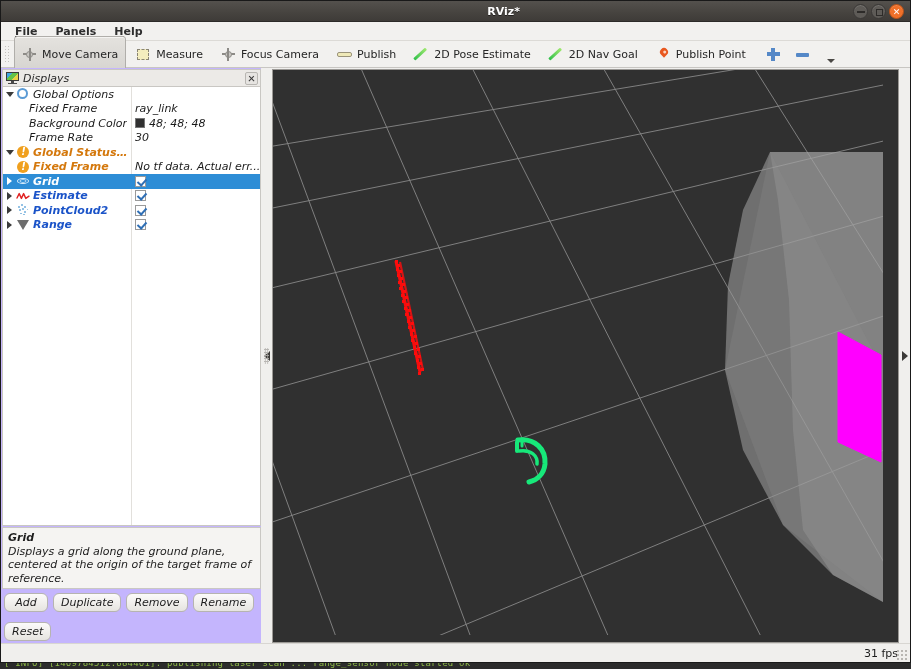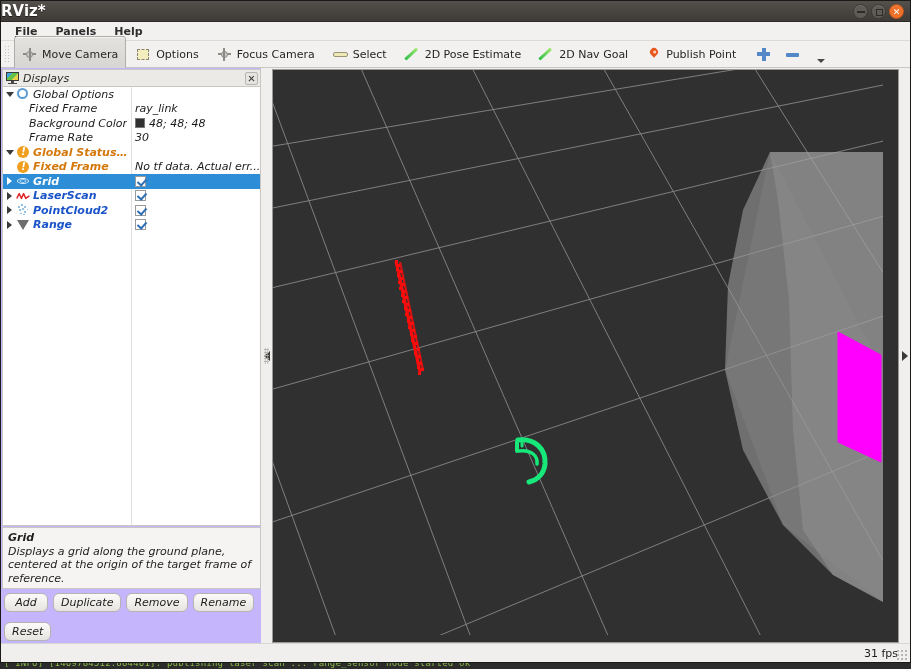--- a/index.html
+++ b/index.html
@@ -32,21 +32,21 @@
   }
 
   
   #titlebar {
     height: 21px; flex: 0 0 21px; position: relative;
     background: linear-gradient(to bottom, #54514d 0%, #46433f 60%, #3e3b38 100%);
     border-bottom: 1px solid #2c2a28;
   }
   #title-text {
     position: absolute; left: 0; right: 0; top: 0; line-height: 21px;
-    text-align: left; color: #ffffff; font-size: 15px; font-weight: bold;
+    text-align: right; color: #ffffff; font-size: 11px; font-weight: bold;
     text-shadow: 0 1px 0 #22201e;
     padding-right: 390px;
   }
   #win-controls {
     position: absolute; right: 6px; top: 3px; display: flex; gap: 3px;
   }
   .win-btn {
     width: 15px; height: 15px; border-radius: 50%;
     background: #5e5b57; border: 1px solid #3a3836;
     position: relative; cursor: pointer;
@@ -319,35 +319,35 @@
       <span class="tb-ico ico-movecam">
           <i class="dot"></i>
         </span>
       <span>Move Camera</span>
     </div>
 
     <div class="tb-btn">
       <span class="tb-ico ico-select">
           <i class="box"></i>
         </span>
-      <span>Options</span>
+      <span>Measure</span>
     </div>
 
     <div class="tb-btn">
       <span class="tb-ico ico-focuscam">
           <i class="dot"></i>
         </span>
       <span>Focus Camera</span>
     </div>
 
     <div class="tb-btn">
       <span class="tb-ico ico-measure">
           <i class="bar"></i>
         </span>
-      <span>Select</span>
+      <span>Publish</span>
     </div>
 
     <div class="tb-btn">
       <span class="tb-ico ico-pose">
           <i class="arrow"></i>
         </span>
       <span>2D Pose Estimate</span>
     </div>
 
     <div class="tb-btn">
@@ -478,21 +478,21 @@
             <span class="arrow-tw">
                 <i class="arw closed"></i>
               </span>
             <span class="titem-ico">
               <span class="ic-laser">
                 <svg width="14" height="8" viewBox="0 0 14 8">
                     <path d="M1 6 L3.2 1.6 L5.4 6.4 L7.6 1.6 L9.8 6.4 L13 4.2" fill="none" stroke="#e02020" stroke-width="1.4" stroke-linecap="round" stroke-linejoin="round"></path>
                   </svg>
               </span>
             </span>
-            <span class="tlabel blue">LaserScan</span>
+            <span class="tlabel blue">Estimate</span>
           </div>
           <div class="tcol2">
               <span class="cbx"></span>
             </div>
         </div>
 
         <div class="trow">
           <div class="tcol1">
             <span class="arrow-tw">
                 <i class="arw closed"></i>

